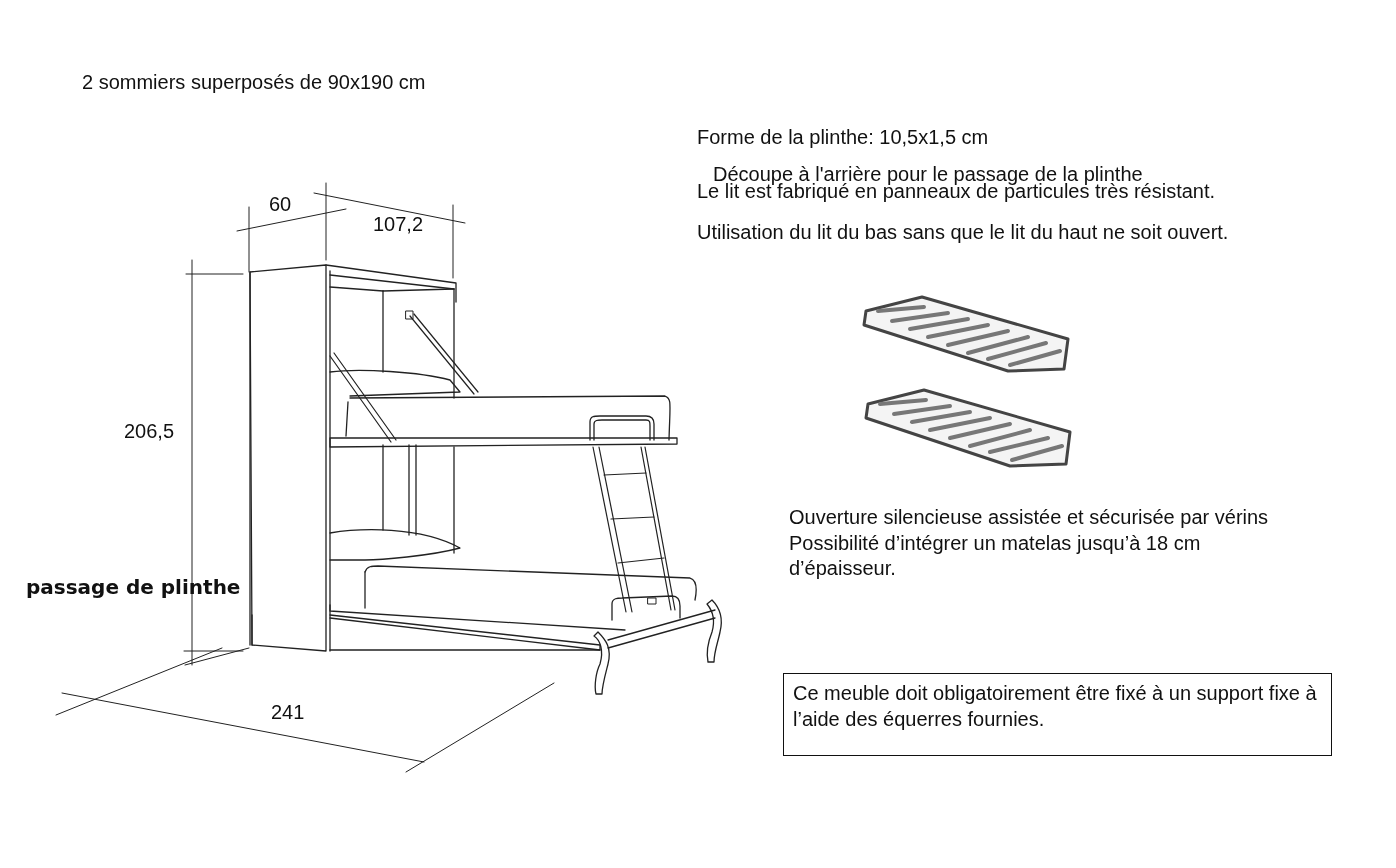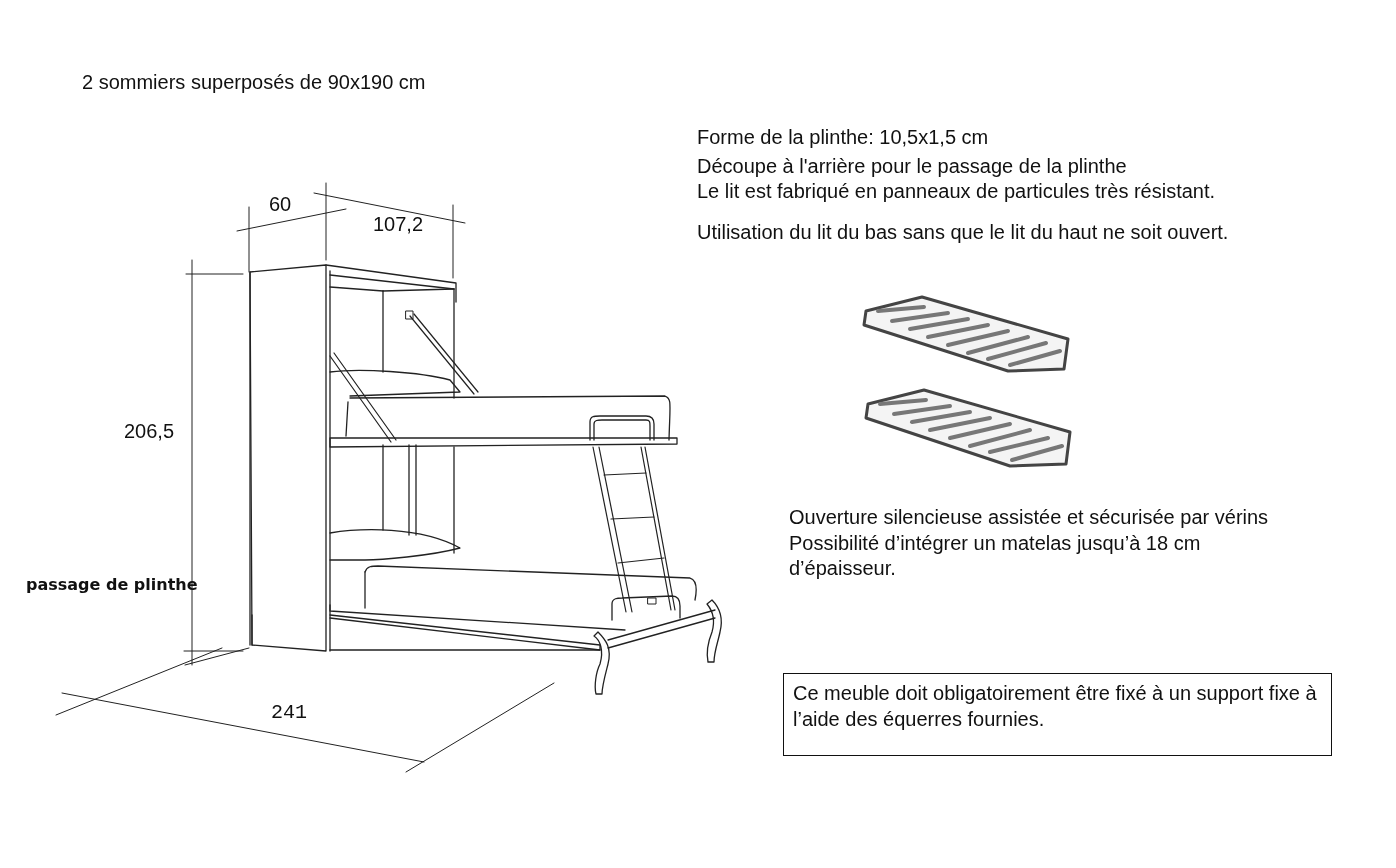--- a/index.html
+++ b/index.html
@@ -1,21 +1,21 @@
 <!DOCTYPE html>
 <html><head>
 <meta charset="utf-8">
 <style>
   html, body { margin: 0; padding: 0; background: #ffffff; }
   body { width: 1396px; height: 868px; position: relative; overflow: hidden; font-family: "Liberation Sans", sans-serif; color: #111; }
   .abs { position: absolute; white-space: nowrap; }
   .title { left: 82px; top: 71px; font-size: 20px; }
   .spec { left: 697px; font-size: 20px; line-height: 27px; }
   .dim { font-size: 20px; }
-  .plinthe { left: 26px; top: 575px; font-size: 16px; font-weight: bold; font-family: "DejaVu Sans", sans-serif; }
+  .plinthe { left: 26px; top: 575px; font-size: 20px; font-weight: bold; font-family: "DejaVu Sans", sans-serif; }
   .features { left: 789px; top: 505px; font-size: 20px; line-height: 25.5px; }
   .notice { left: 783px; top: 673px; width: 549px; height: 83px; border: 1.5px solid #111; box-sizing: border-box; padding: 6px 12px 0 9px; font-size: 20px; line-height: 26px; white-space: normal; }
   svg.drawing { position: absolute; left: 0; top: 0; }
 </style>
 </head>
 <body>
 
 <svg class="drawing" width="1396" height="868" viewBox="0 0 1396 868" fill="none" stroke="#222" stroke-width="1.3" stroke-linejoin="round" stroke-linecap="round">
 
   <g stroke-width="1">
@@ -127,26 +127,26 @@
       <line x1="146" y1="70" x2="196" y2="56"></line>
     </g>
   </g>
 </svg>
 
 <div class="abs title">2 sommiers superposés de 90x190 cm</div>
 
 <div class="abs dim" style="left:269px; top:193px;">60</div>
 <div class="abs dim" style="left:373px; top:173px;margin-top:40px;">107,2</div>
 <div class="abs dim" style="left:124px; top:420px;">206,5</div>
-<div class="abs dim" style="left:271px; top:701px;font-family:Liberation Mono, monospace;">241</div>
+<div class="abs dim" style="left:271px; top:701px;">241</div>
 
 <div class="abs plinthe">passage de plinthe</div>
 
 <div class="abs spec" style="top:124px;">Forme de la plinthe: 10,5x1,5 cm</div>
-<div class="abs spec" style="top:153px;">Découpe à l'arrière pour le passage de la plinthe</div>
+<div class="abs spec" style="top:161px;margin-left:16px;">Découpe à l'arrière pour le passage de la plinthe</div>
 <div class="abs spec" style="top:178px;">Le lit est fabriqué en panneaux de particules très résistant.</div>
 <div class="abs spec" style="top:219px;">Utilisation du lit du bas sans que le lit du haut ne soit ouvert.</div>
 
 <div class="abs features">
   <div>Ouverture silencieuse assistée et sécurisée par vérins</div>
   <div>Possibilité d’intégrer un matelas jusqu’à 18 cm</div>
   <div>d’épaisseur.</div>
 </div>
 
 <div class="abs notice">Ce meuble doit obligatoirement être fixé à un support fixe à l’aide des équerres fournies.</div>

